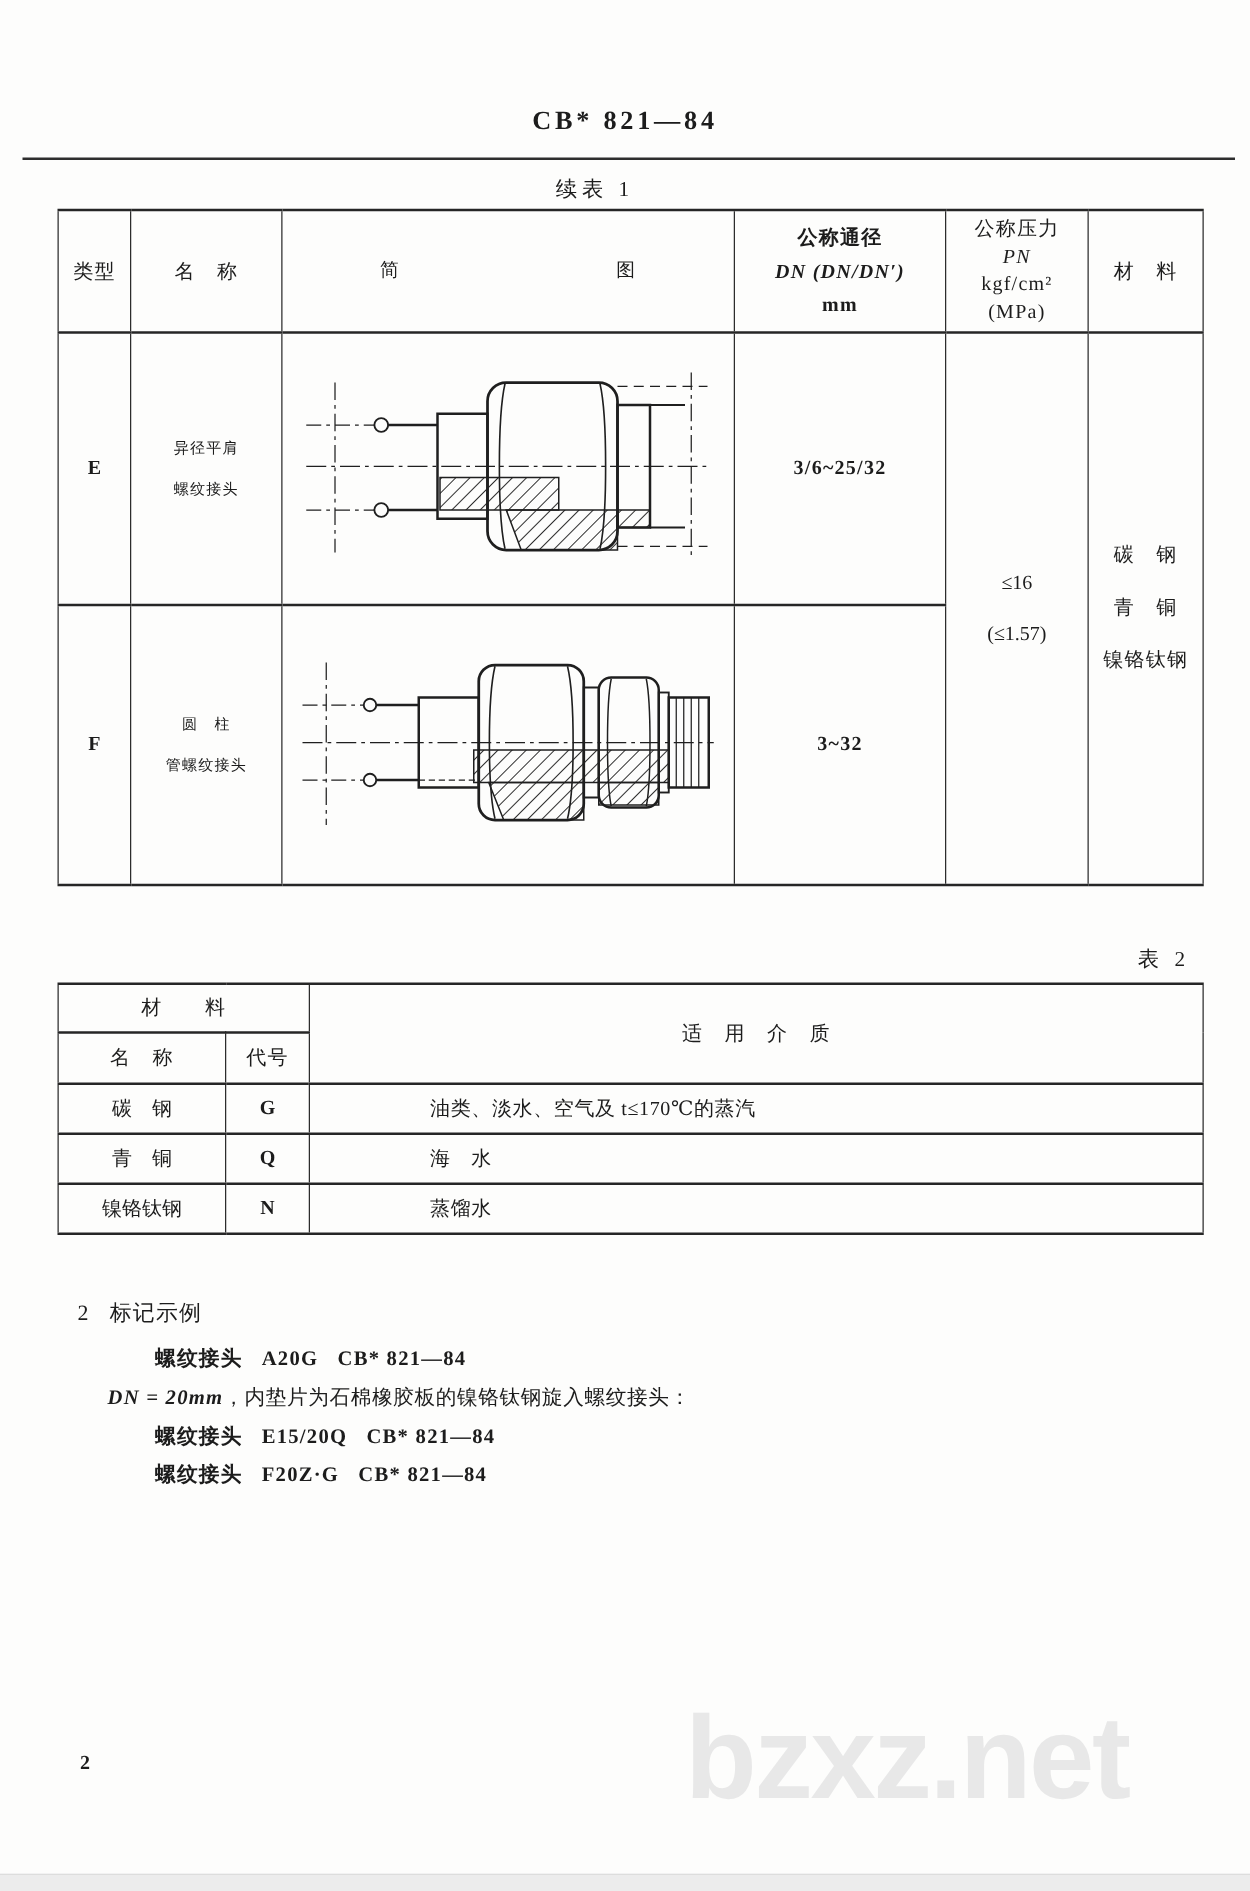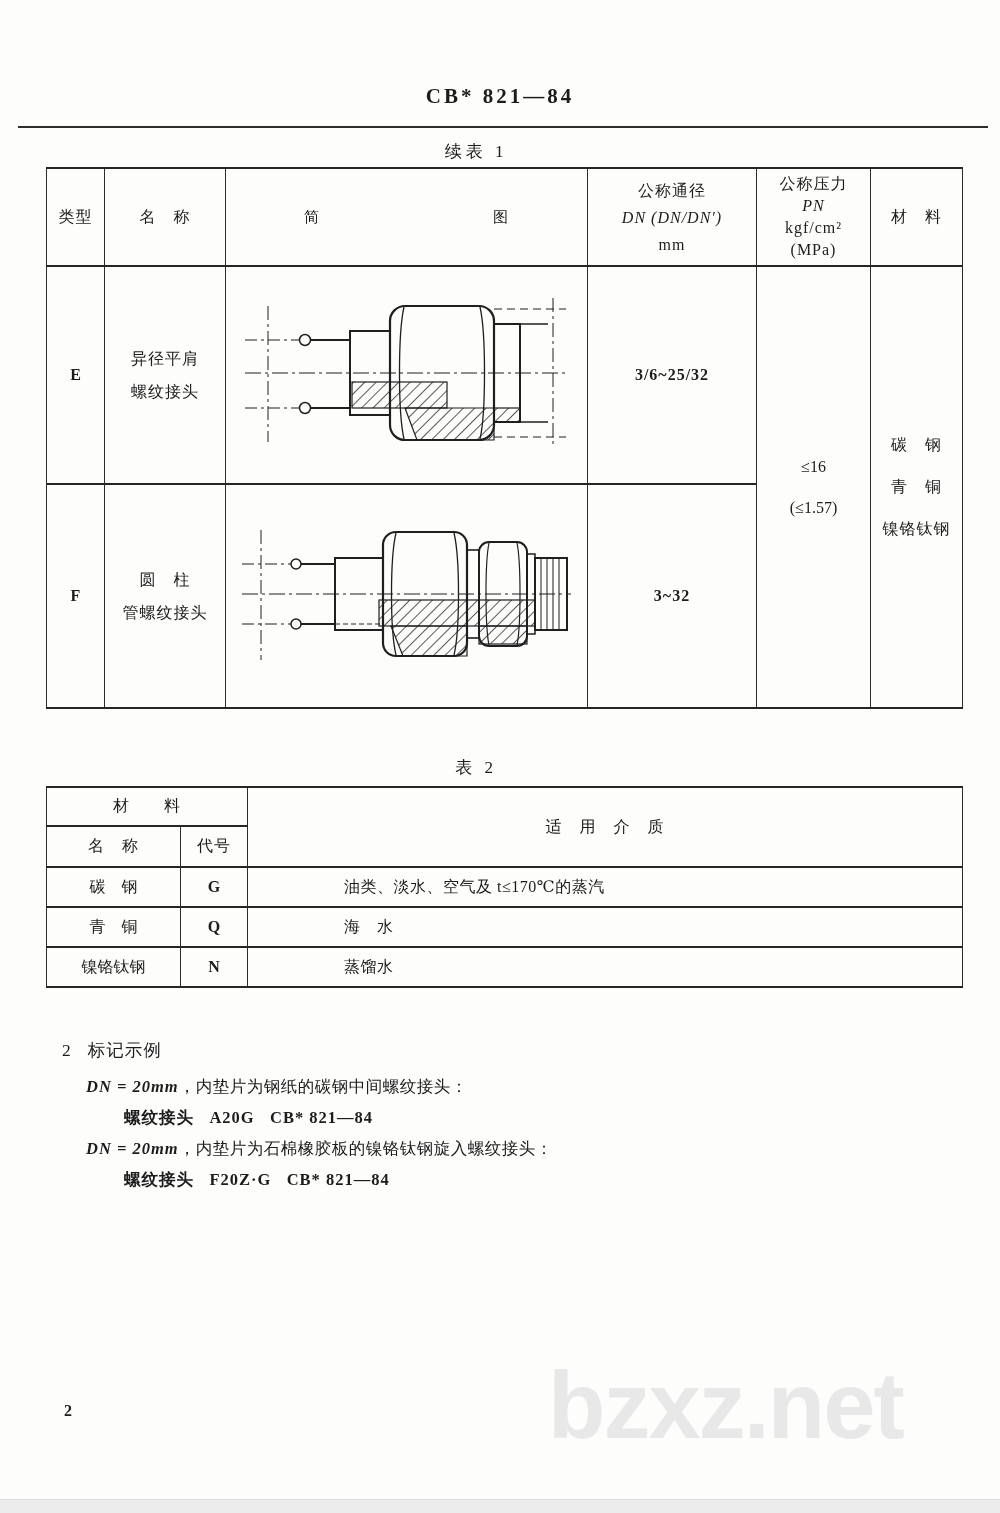--- a/index.html
+++ b/index.html
@@ -8,37 +8,37 @@
     background:#fdfdfc;color:#1c1c1c;
     font-family:"Liberation Serif","DejaVu Serif",serif;
   }
   .abs{position:absolute;}
   
   .doc-code{top:84px;left:0;width:1000px;text-align:center;
     font-size:21px;font-weight:bold;letter-spacing:3px;}
   .header-rule{top:126px;left:18px;width:970px;border-top:2.5px solid #2e2e2e;}
   .tbl-title{left:0;width:952px;text-align:center;font-size:17px;letter-spacing:4px;}
   .t1-title{top:140px;}
-  .t2-title{top:756px;}
+  .t2-title{top:756px;text-align:right;}
   
   table.doc-table{border-collapse:collapse;table-layout:fixed;}
   table.doc-table td{
     border-left:1.3px solid #2c2c2c;border-right:1.3px solid #2c2c2c;
     border-top:2.4px solid #262626;border-bottom:2.4px solid #262626;
     text-align:center;vertical-align:middle;padding:0;
     font-size:16px;
   }
   .t1{top:167px;left:46px;width:916px;}
   .t2{top:786px;left:46px;width:916px;}
   .hd{font-size:15px;letter-spacing:1px;}
   .hd div{line-height:22px;}
-  .dn-hd div{line-height:27px;}
+  .dn-hd div{line-height:27px;font-weight:bold;}
   .it{font-style:italic;letter-spacing:1px;}
   .type-cell{font-weight:bold;font-size:17px;}
-  .name-cell div{line-height:33px;font-size:16px;letter-spacing:1px;font-family:Liberation Serif, serif;}
+  .name-cell div{line-height:33px;font-size:12px;letter-spacing:1px;font-family:Liberation Serif, serif;}
   .dn-val{font-weight:bold;font-size:16.5px;letter-spacing:1px;}
   .pn-val div{line-height:24px;}
   .pn-val div:first-child{margin-bottom:17px;}
   .mat-val div{line-height:42px;letter-spacing:1px;}
   .diag-cell{vertical-align:middle;}
   .spread{display:flex;justify-content:space-between;padding:0 78px;font-size:15px;}
   .t2 .med{text-align:left;padding-left:96px;letter-spacing:0.5px;}
   .t2 .code{font-weight:bold;}
   
   .sec2{top:1038px;left:62px;width:880px;}
@@ -220,23 +220,23 @@
       <td class="code">N</td>
       <td class="med">蒸馏水</td>
     </tr>
   </tbody>
     </table>
 
   <div class="abs sec2">
     <div class="sec-head">
       <span class="num">2</span><span>标记示例</span>
     </div>
-    <div class="ex-desc"><i>DN = 20mm</i><span>，内垫片为钢纸的碳钢中间螺纹接头：</span></div>
     <div class="ex-mark">螺纹接头   A20G   CB* 821—84</div>
     <div class="ex-desc"><i>DN = 20mm</i><span>，内垫片为石棉橡胶板的镍铬钛钢旋入螺纹接头：</span></div>
+    <div class="ex-mark">螺纹接头   E15/20Q   CB* 821—84</div>
     <div class="ex-mark">螺纹接头   F20Z·G   CB* 821—84</div>
   </div>
 
   <div class="abs page-num">2</div>
   <div class="abs watermark">bzxz.net</div>
   <div class="abs bottom-strip"></div>
 
 </div>
 
 </body></html>

